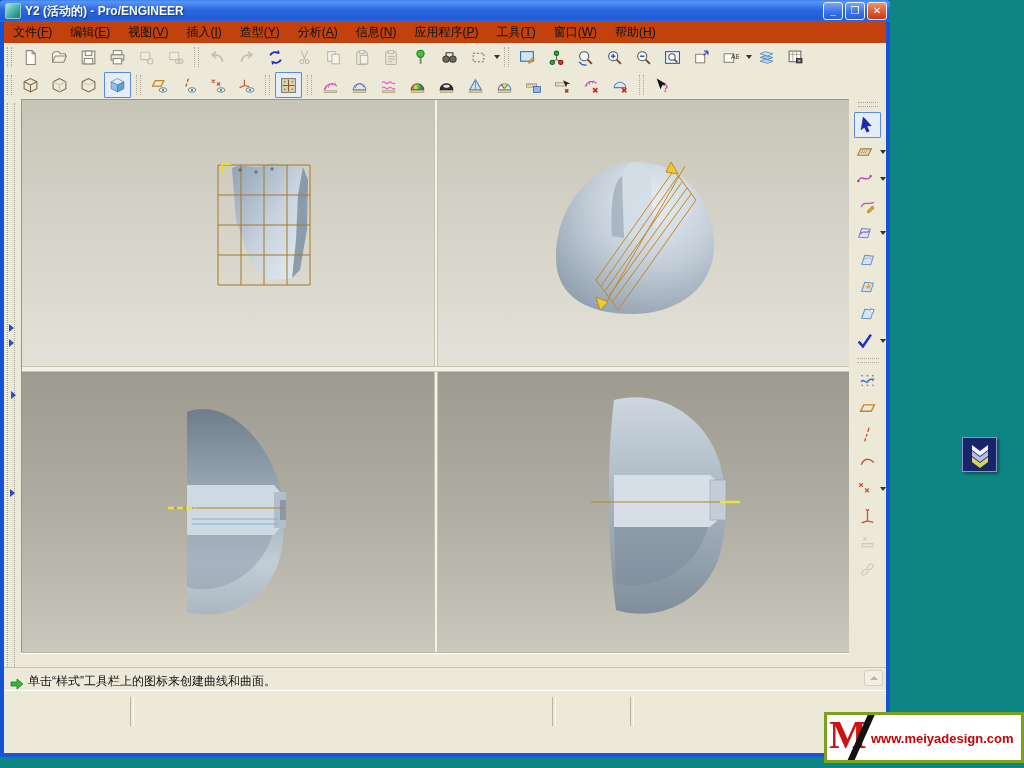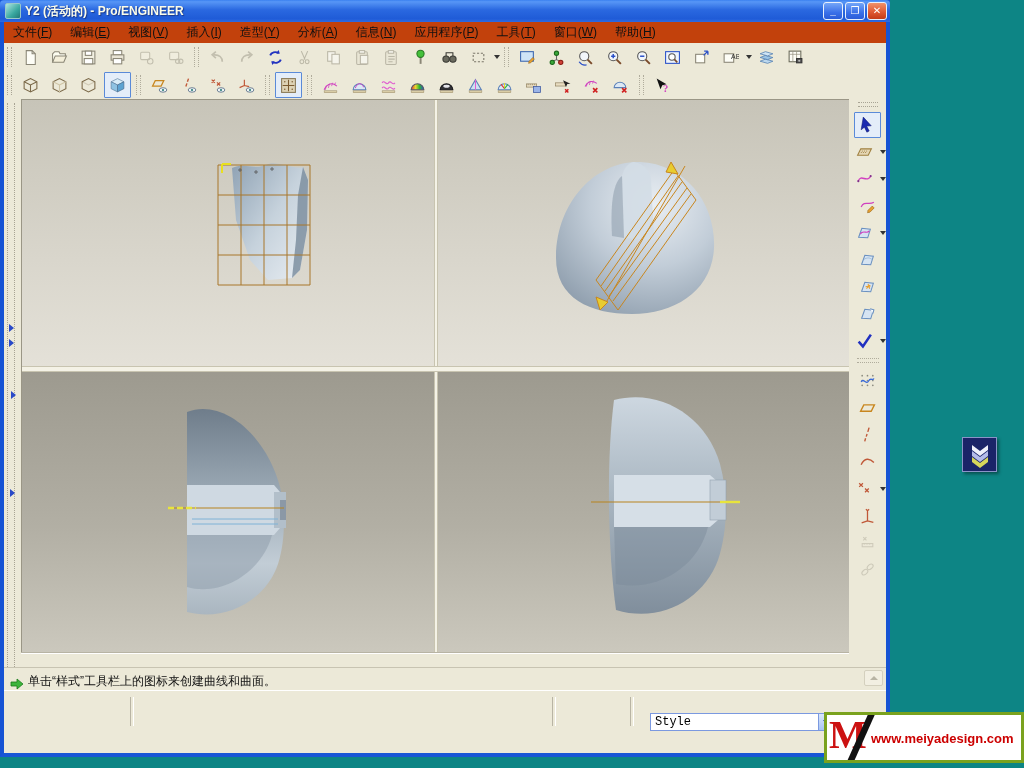--- a/index.html
+++ b/index.html
@@ -846,26 +846,20 @@
     <span class="txt">单击“样式”工具栏上的图标来创建曲线和曲面。</span>
   </div>
   <div class="scrollup">
       <div class="ch"></div>
     </div>
 
   <div class="bottombar">
     <div class="pane-line" style="left:126px"></div>
     <div class="pane-line" style="left:548px"></div>
     <div class="pane-line" style="left:626px"></div>
-    <div class="combo">
-      <span class="combo-text">Style</span>
-      <div class="combo-btn">
-          <div class="ch"></div>
-        </div>
-    </div>
   </div>
 
 </div>
 
 <div class="watermark">
   <div class="wm-m">
     <span class="m">M</span>
     <div class="slash"></div>
   </div>
   <div class="wm-right">

